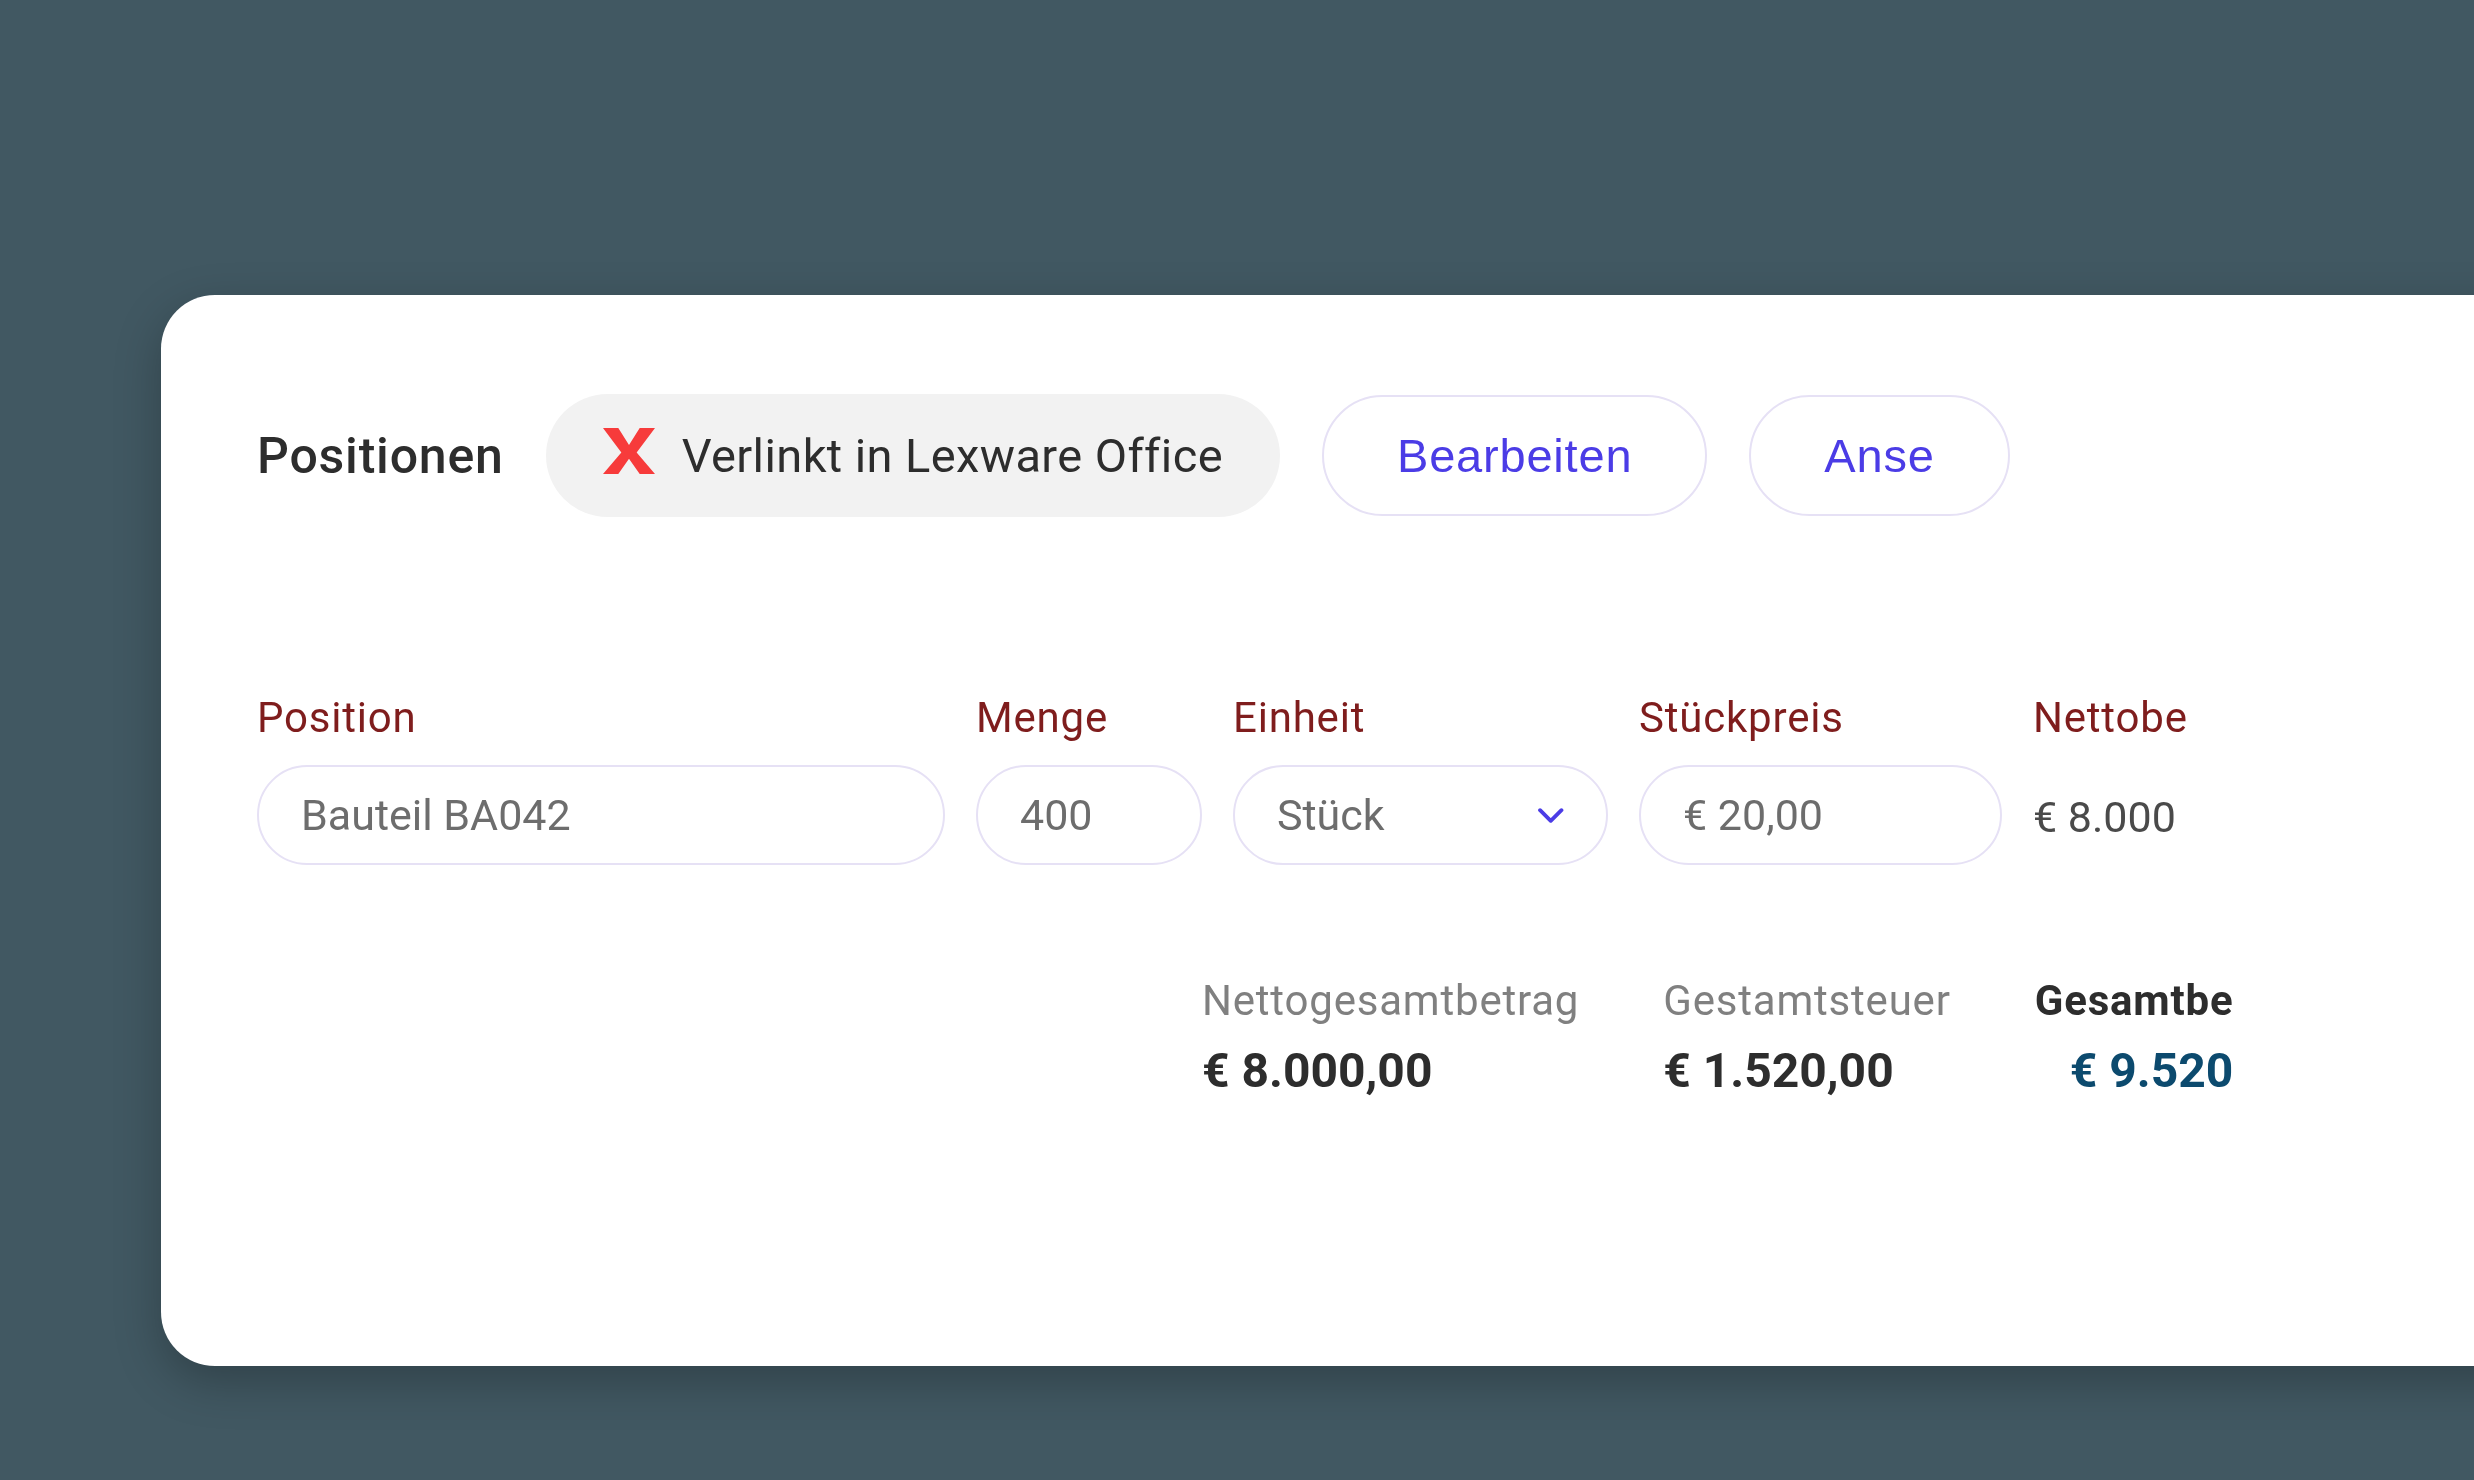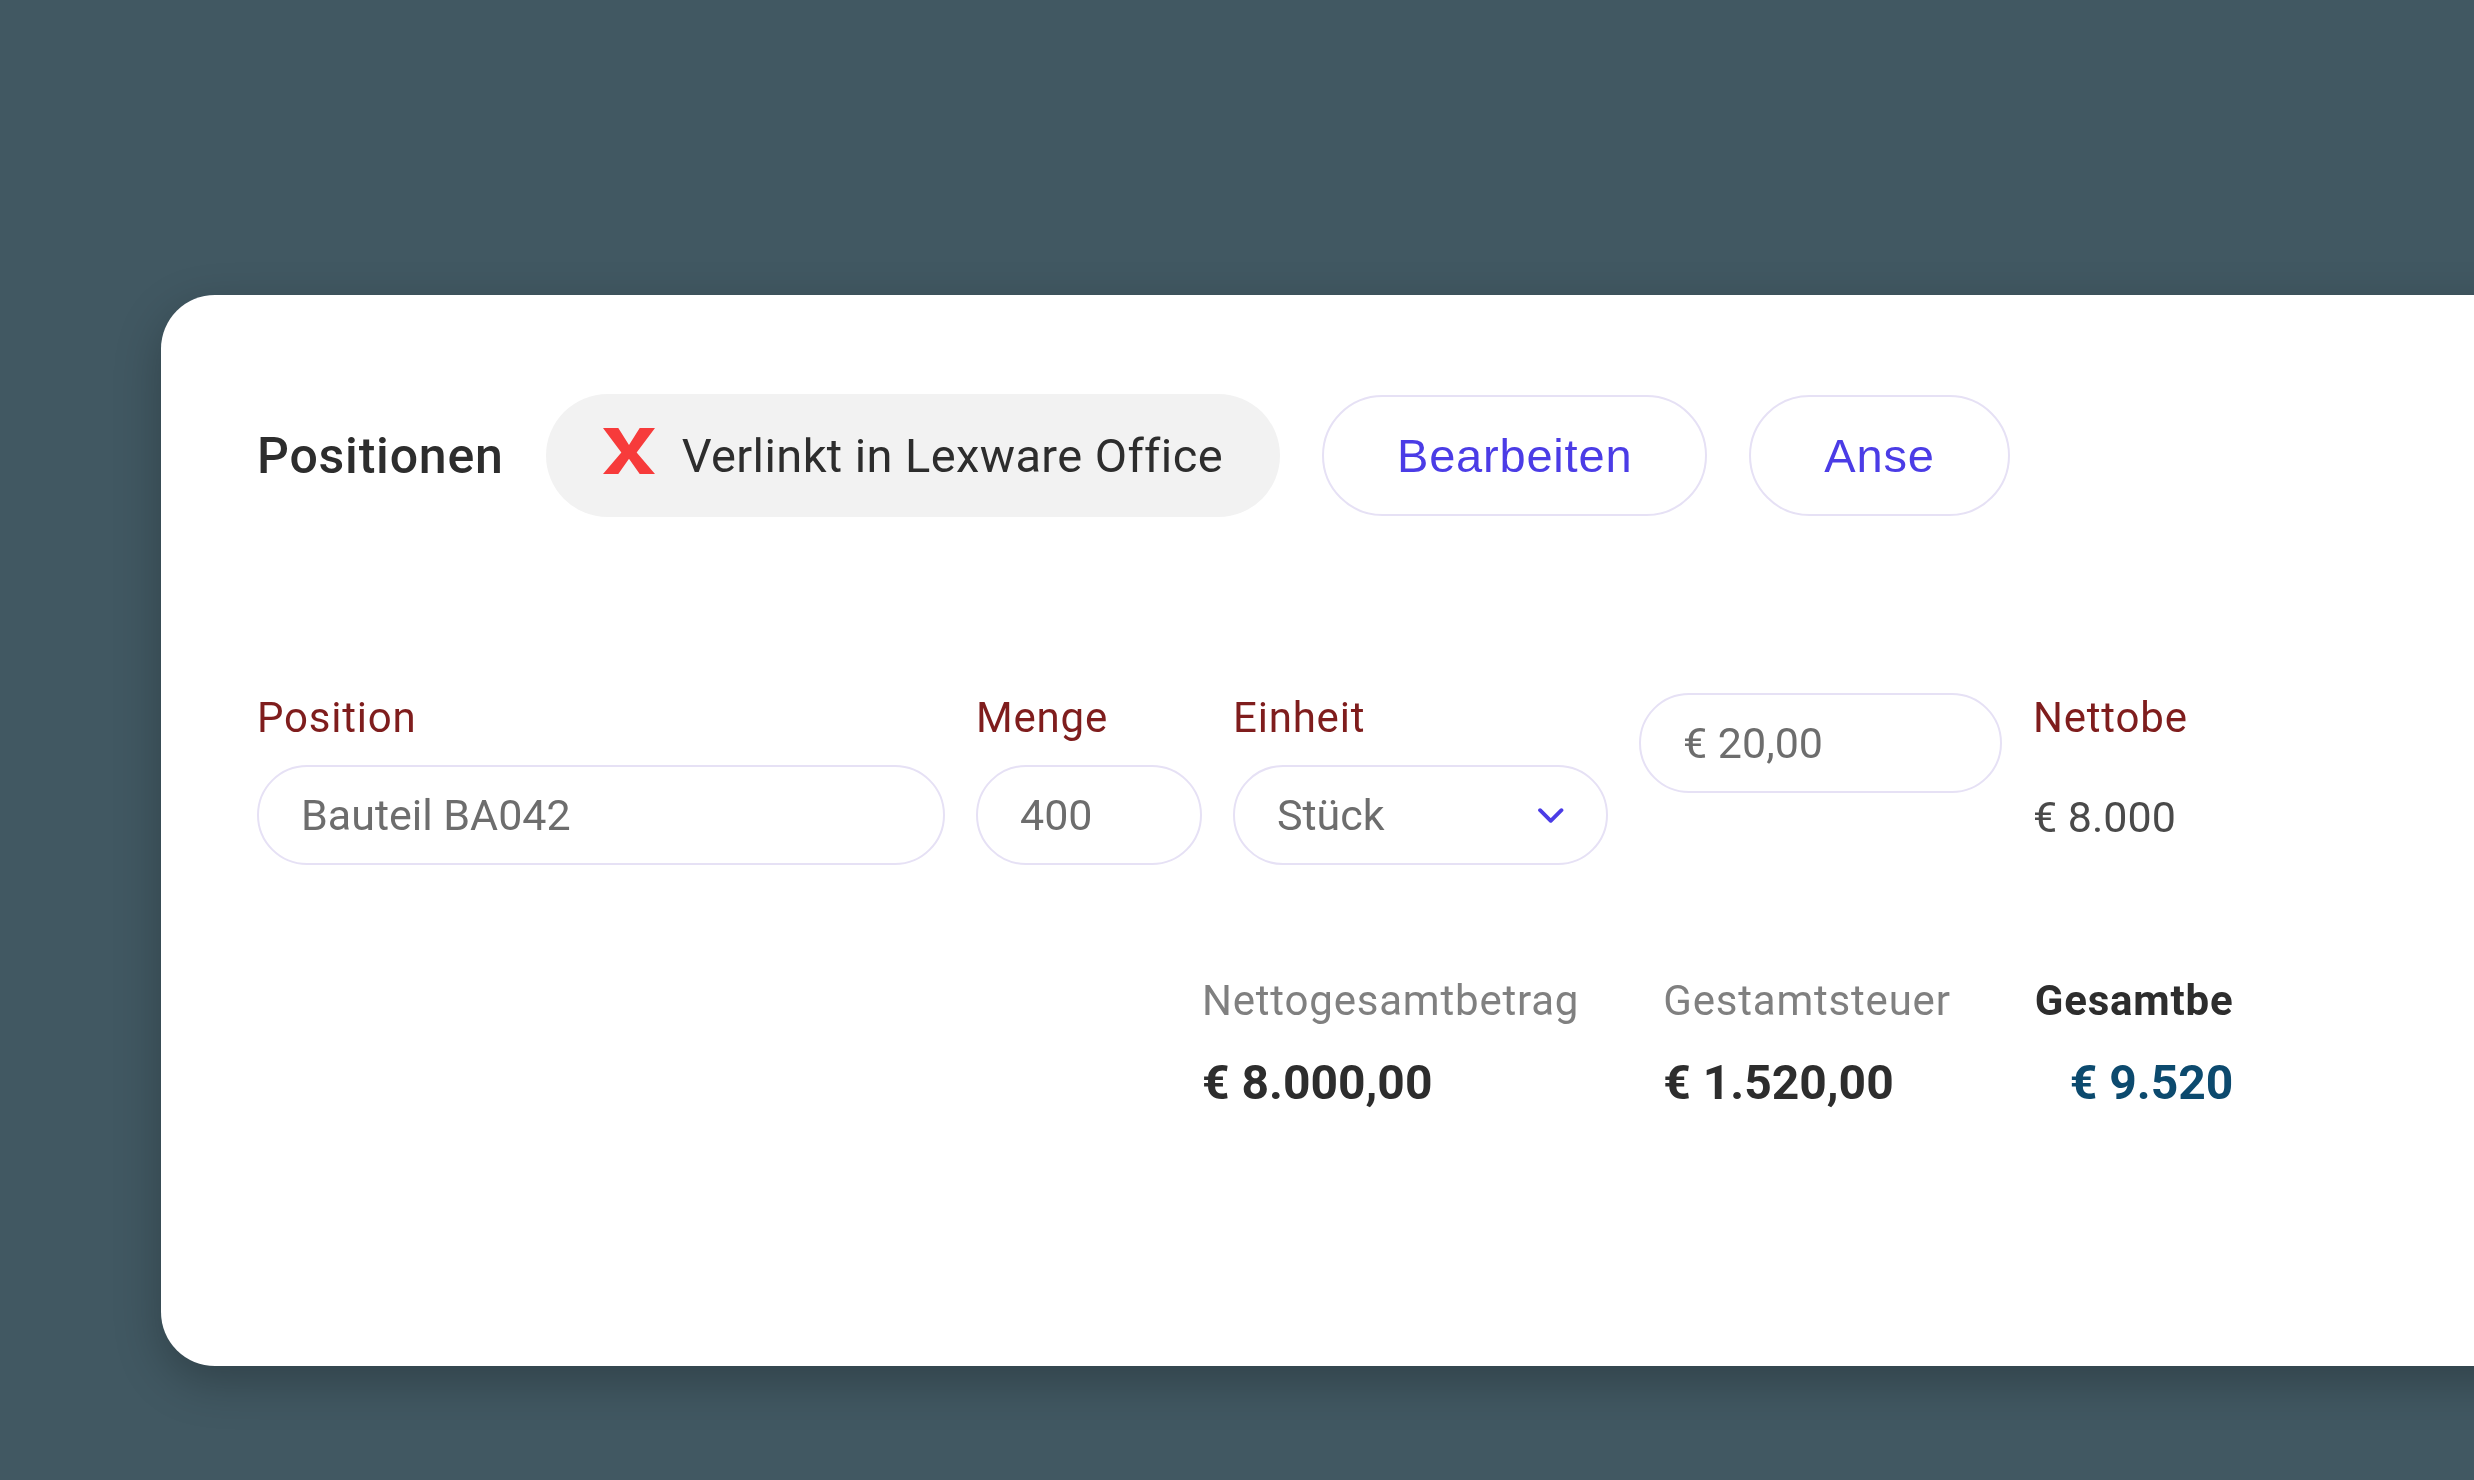--- a/index.html
+++ b/index.html
@@ -138,21 +138,21 @@
     .totals-row {
       display: flex;
       gap: 84px;
       margin-top: 107px;
       margin-left: 945px;
     }
     
     .total-block {
       display: flex;
       flex-direction: column;
-      gap: 29px;
+      gap: 17px;
     }
     
     .total-label {
       font-size: 42px;
       font-weight: 400;
       color: #808080;
       letter-spacing: 0.8px;
     }
     
     .total-label-bold {
@@ -219,20 +219,21 @@
         <span>Stück</span>
         <span class="chevron">
           <svg width="27.5" height="17" viewBox="0 0 36 22">
             <path d="M 4 4 L 18 18 L 32 4" stroke="#4b3ce6" stroke-width="5" fill="none" stroke-linecap="round" stroke-linejoin="round"></path>
           </svg>
         </span>
       </div>
     </div>
 
     <div class="col col-stueckpreis">
+      <div class="col-label">Stückpreis</div>
       <div class="field">
         <span>€ 20,00</span>
       </div>
     </div>
 
 
     <div class="col col-netto">
       <div class="col-label">Nettobe</div>
       <div class="netto-value">€ 8.000</div>
     </div>

